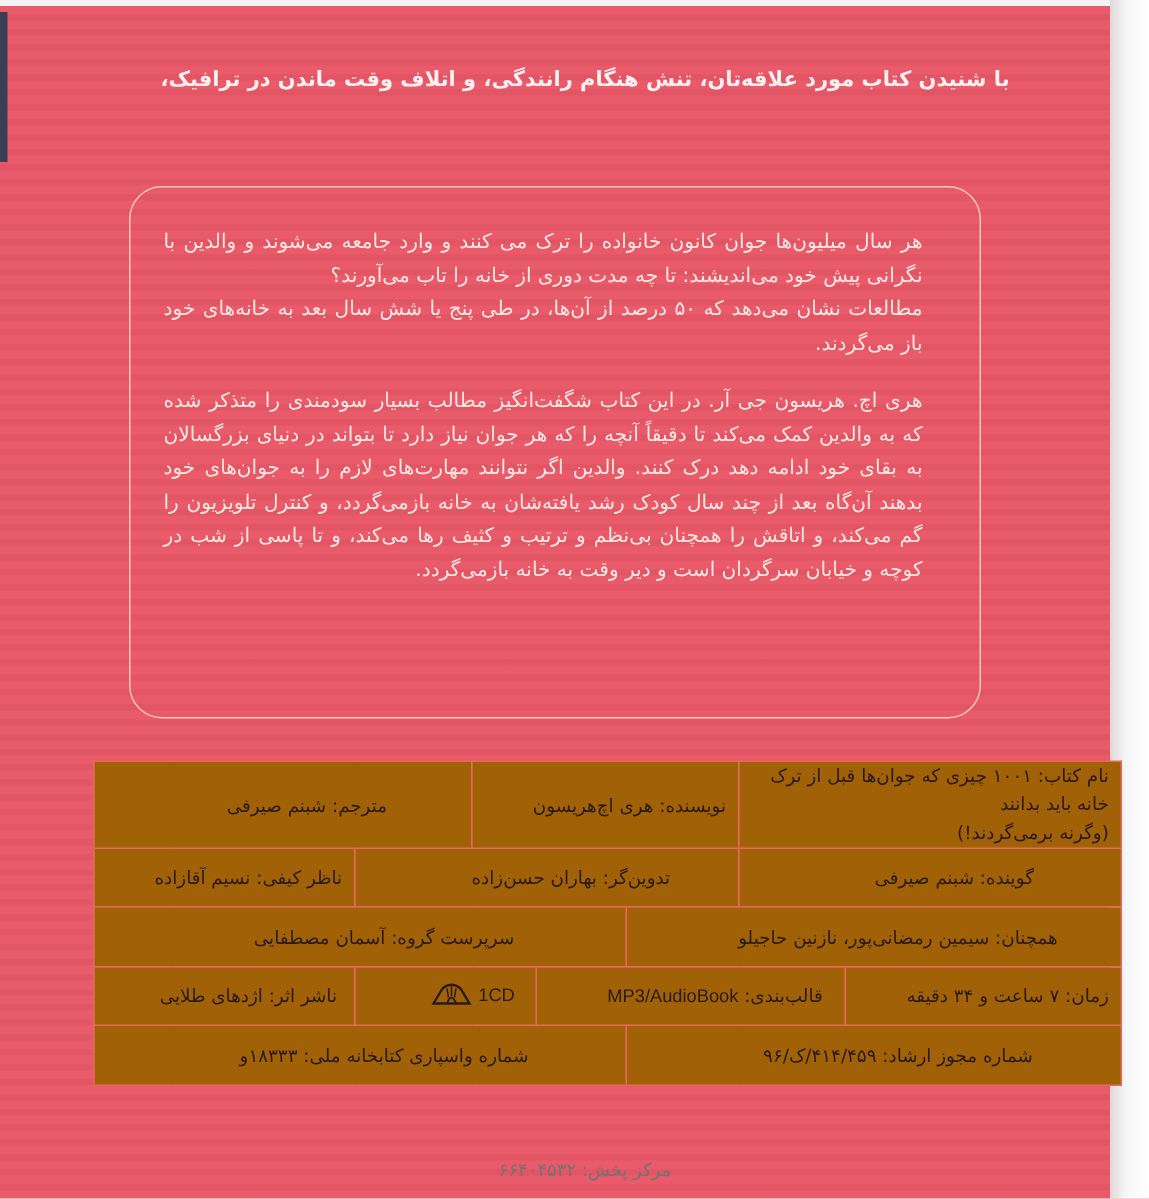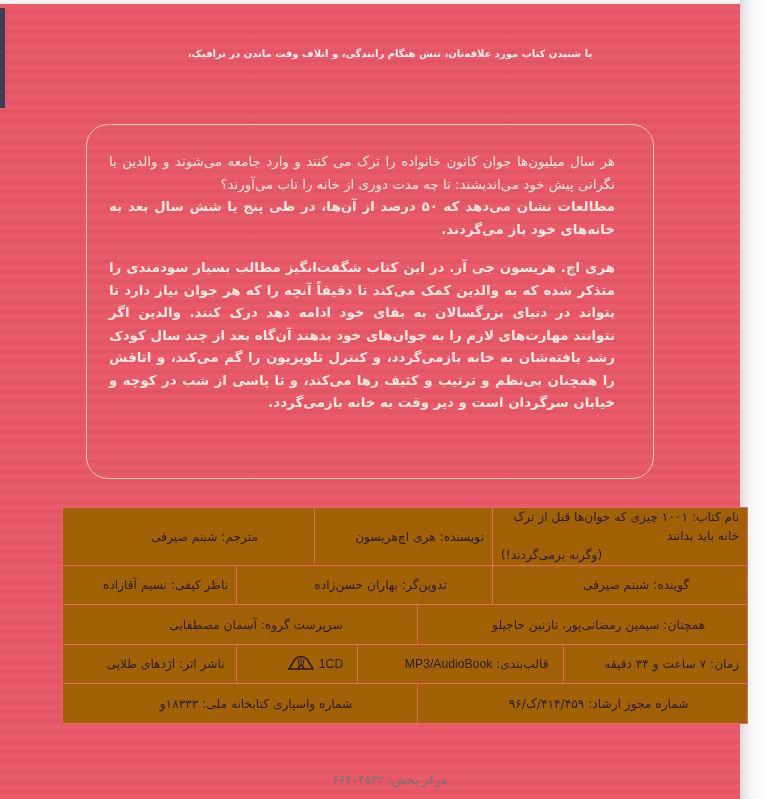--- a/index.html
+++ b/index.html
@@ -19,30 +19,30 @@
     background: #3a3f55;
   }
   .right-shadow {
     position: absolute; right: 0; top: 0; width: 26px; height: 799px;
     background: linear-gradient(90deg, #e1d9dc 0%, #f6f6f6 40%, #ffffff 100%);
   }
 
   .tagline {
     position: absolute; left: 90px; top: 40px; width: 600px;
     direction: rtl; text-align: center; color: #fdf0ee;
-    font-weight: bold; font-size: 10px; line-height: 27px;
+    font-weight: bold; font-size: 14px; line-height: 27px;
   }
 
   .synopsis-box {
     position: absolute; left: 86px; top: 124px; width: 568px; height: 355px;
     border: 1.5px solid #f7c9b9; border-radius: 22px;
     direction: rtl; text-align: justify; color: #fbe7df;
     padding: 26px 38px 10px 22px; font-size: 13.4px; line-height: 22.5px;
   }
-  .synopsis-box p { margin-bottom: 16px; font-weight: bold; }
+  .synopsis-box p { margin-bottom: 16px; }
 
   .credits {
     position: absolute; left: 62px; top: 507px; width: 635px;
     direction: rtl; border-collapse: collapse; font-size: 12.2px; color: #2a1a1d;
   }
   .credits td {
     background: #a16207; border: 1.5px solid #e86a5e;
     padding: 0 8px; vertical-align: middle; white-space: nowrap;
   }
   .credits td.right { text-align: right; }
@@ -83,21 +83,21 @@
       <col style="width:40px">
       <col style="width:100px">
     <col style="width:110px">
       <col style="width:47px">
   </colgroup>
 
   <tbody>
       <tr style="height:54px">
     <td class="right" colspan="4" style="white-space:normal; line-height:19px;">
       <div>نام کتاب: ۱۰۰۱ چیزی که جوان‌ها قبل از ترک خانه باید بدانند</div>
-      <div style="text-align:left">(وگرنه برمی‌گردند!)</div>
+      <div style="text-align:right">(وگرنه برمی‌گردند!)</div>
     </td>
     <td class="center" colspan="3">نویسنده: هری اچ‌هریسون</td>
     <td class="center" colspan="3">مترجم: شبنم صیرفی</td>
   </tr>
 
   <tr style="height:39px">
     <td class="center" colspan="4">گوینده: شبنم صیرفی</td>
     <td class="center" colspan="4">تدوین‌گر: بهاران حسن‌زاده</td>
     <td class="center" colspan="2">ناظر کیفی: نسیم آقازاده</td>
   </tr>

